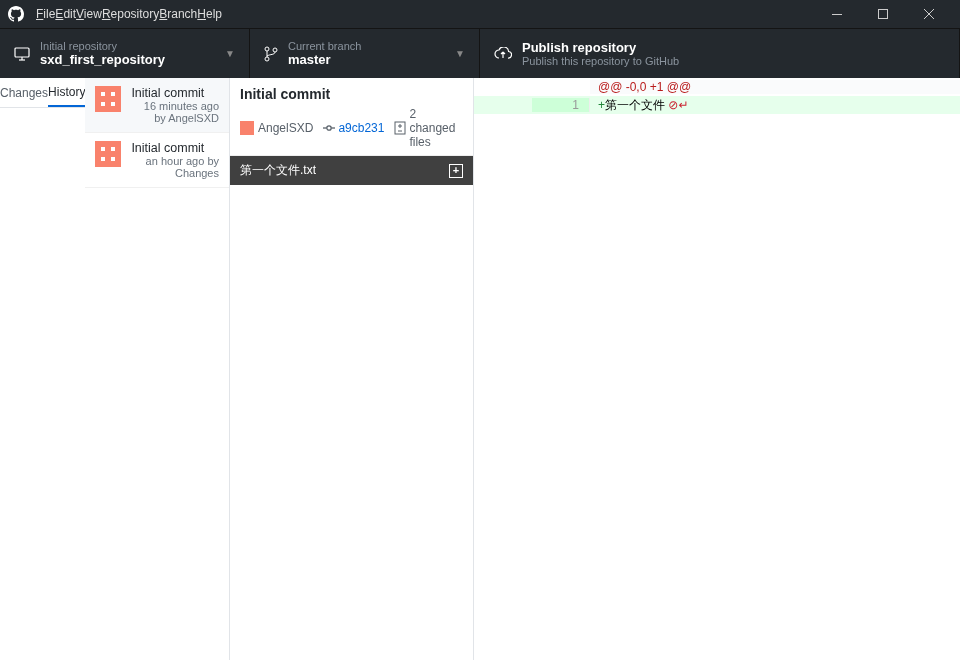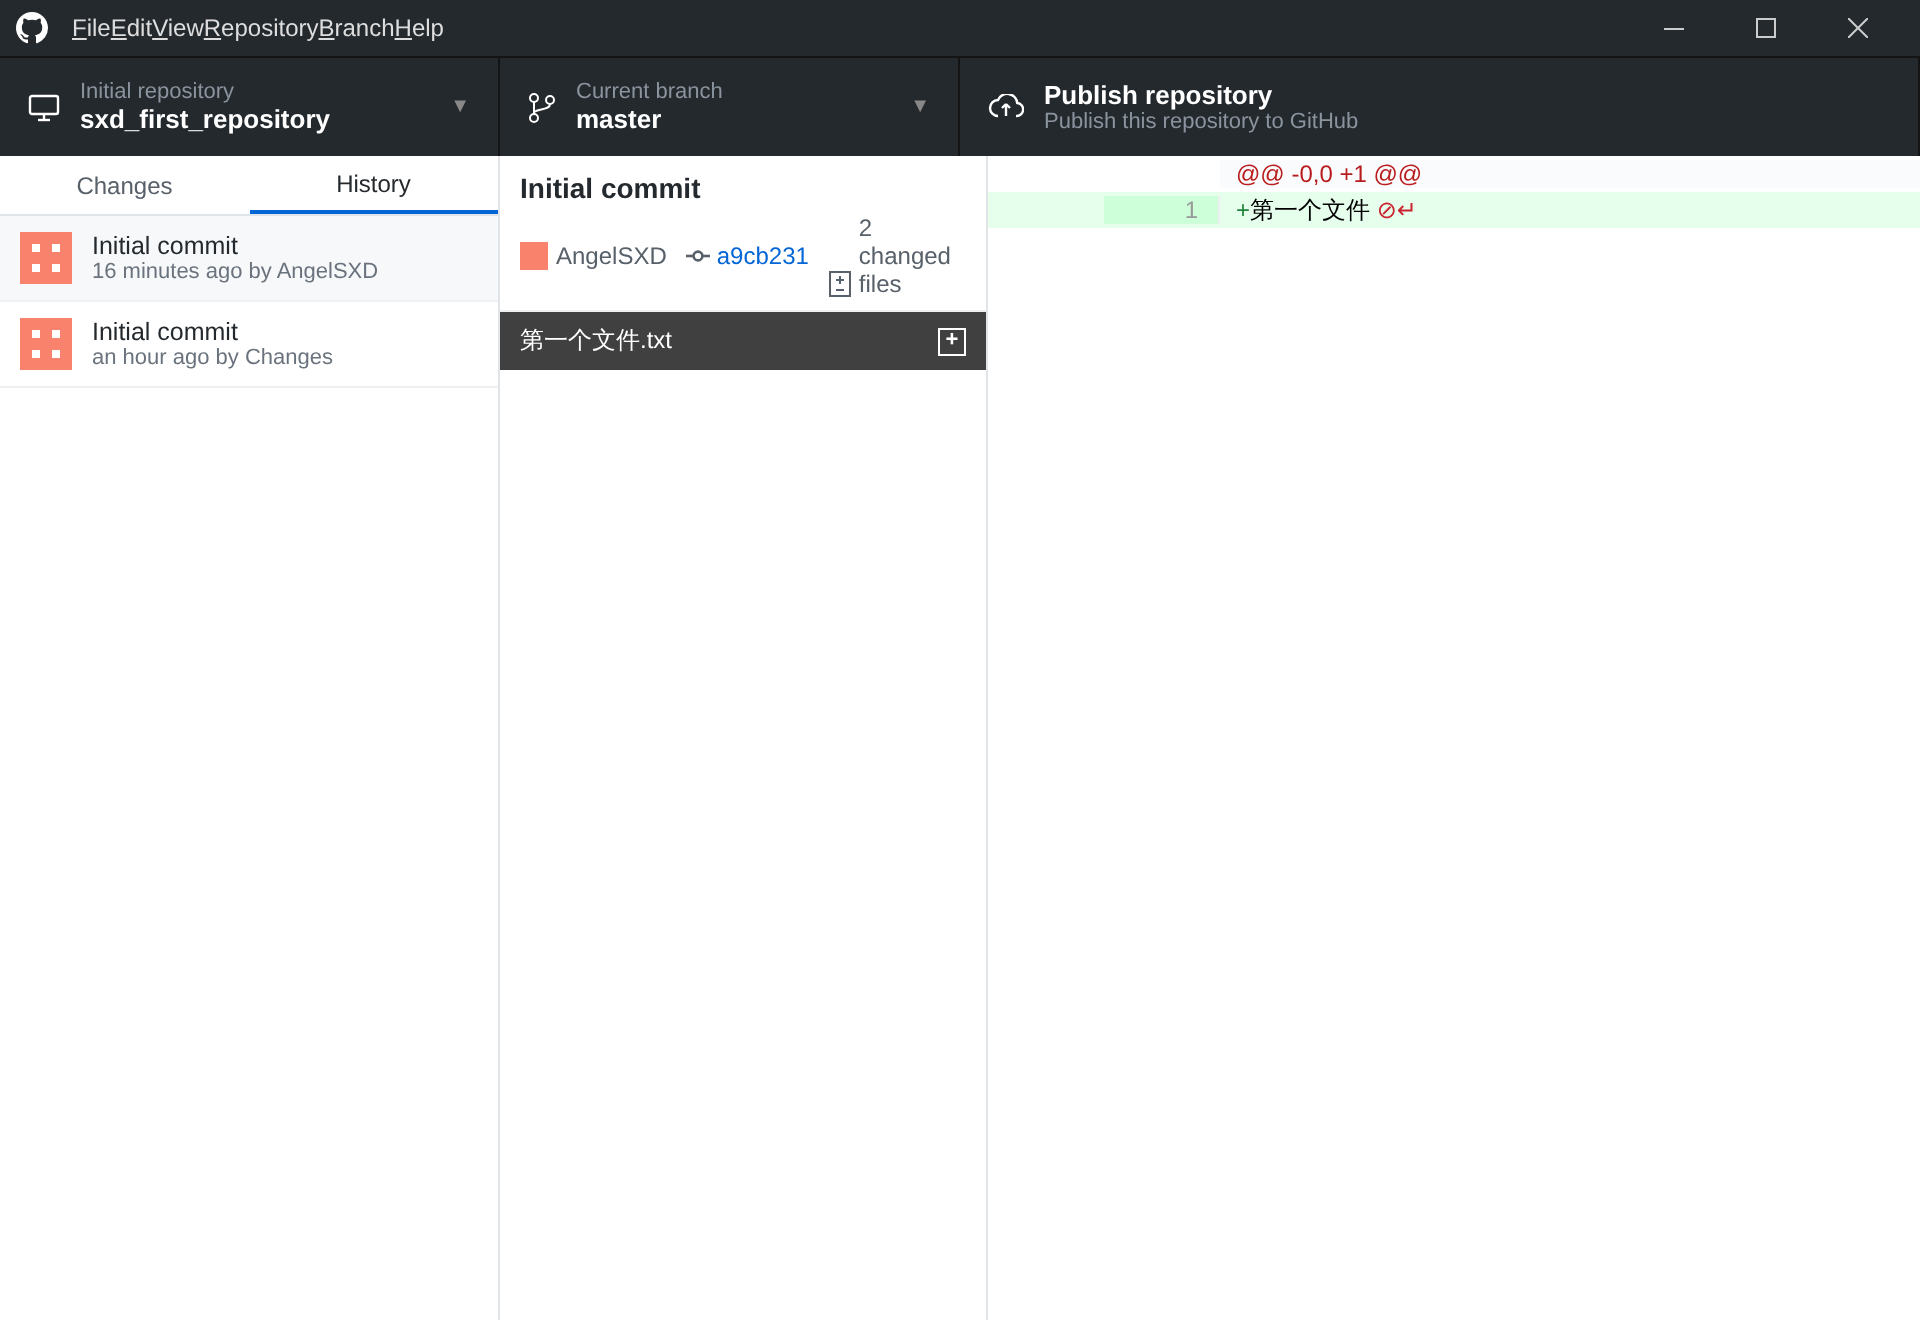--- a/index.html
+++ b/index.html
@@ -15,21 +15,21 @@
 .toolbar { height:50px; background:#24292e; border-top:1px solid #141414; display:flex; color:#fff; }
 .toolbar .section { display:flex; align-items:center; padding:0 14px; border-right:1px solid #141414; }
 .toolbar .section.repo { width:250px; }
 .toolbar .section.branch { width:230px; }
 .toolbar .section.publish { flex:1; }
 .toolbar .icon { margin-right:10px; display:flex; align-items:center; }
 .toolbar .text .lab { font-size:11px; color:#8b949e; }
 .toolbar .text .val { font-size:13px; font-weight:600; color:#fff; }
 .toolbar .caret { margin-left:auto; color:#888; font-size:10px; }
 .main { display:flex; height:calc(660px - 78px); }
-.leftcol { width:250px; border-right:1px solid #e1e4e8; display:flex; flex-direction:column; background:#fff; }
+.leftcol { width:230px; border-right:1px solid #e1e4e8; display:flex; flex-direction:row; background:#fff; }
 .tabs { display:flex; height:30px; border-bottom:1px solid #e1e4e8; }
 .tabs .tab { flex:1; display:flex; align-items:center; justify-content:center; font-size:12px; color:#586069; cursor:default; }
 .tabs .tab.active { border-bottom:2px solid #0366d6; color:#24292e; }
 .commits { flex:1; overflow:auto; }
 .commit { display:flex; padding:8px 10px; border-bottom:1px solid #f0f0f0; }
 .commit.selected { background:#f6f8fa; }
 .commit .avatar { width:26px; height:26px; background:#f9826c; margin-right:10px; flex-shrink:0; display:flex; align-items:center; justify-content:center; }
 .commit .title { font-size:12.5px; color:#24292e; }
 .commit .meta { font-size:11px; color:#6a737d;text-align:right; }
 .midcol { width:244px; border-right:1px solid #e1e4e8; display:flex; flex-direction:column; background:#fff; }
@@ -192,21 +192,21 @@
         <span style="display:flex;align-items:center;gap:3px;">
           <span>
               <svg width="12" height="8" viewBox="0 0 12 8">
                 <circle cx="6" cy="4" r="2.2" fill="none" stroke="#586069" stroke-width="1.3"></circle>
                 <line x1="0" y1="4" x2="3.5" y2="4" stroke="#586069" stroke-width="1.3"></line>
                 <line x1="8.5" y1="4" x2="12" y2="4" stroke="#586069" stroke-width="1.3"></line>
               </svg>
             </span>
           <span class="sha">a9cb231</span>
         </span>
-        <span style="display:flex;align-items:flex-end;gap:3px;">
+        <span style="display:flex;align-items:center;gap:3px;">
           <span>
               <svg width="12" height="14" viewBox="0 0 12 14" fill="none" stroke="#586069">
                 <rect x="1" y="1" width="10" height="12"></rect>
                 <line x1="4" y1="5" x2="8" y2="5"></line>
                 <line x1="6" y1="3" x2="6" y2="7"></line>
                 <line x1="4" y1="10" x2="8" y2="10"></line>
               </svg>
             </span>
           <span>2 changed files</span>
         </span>

